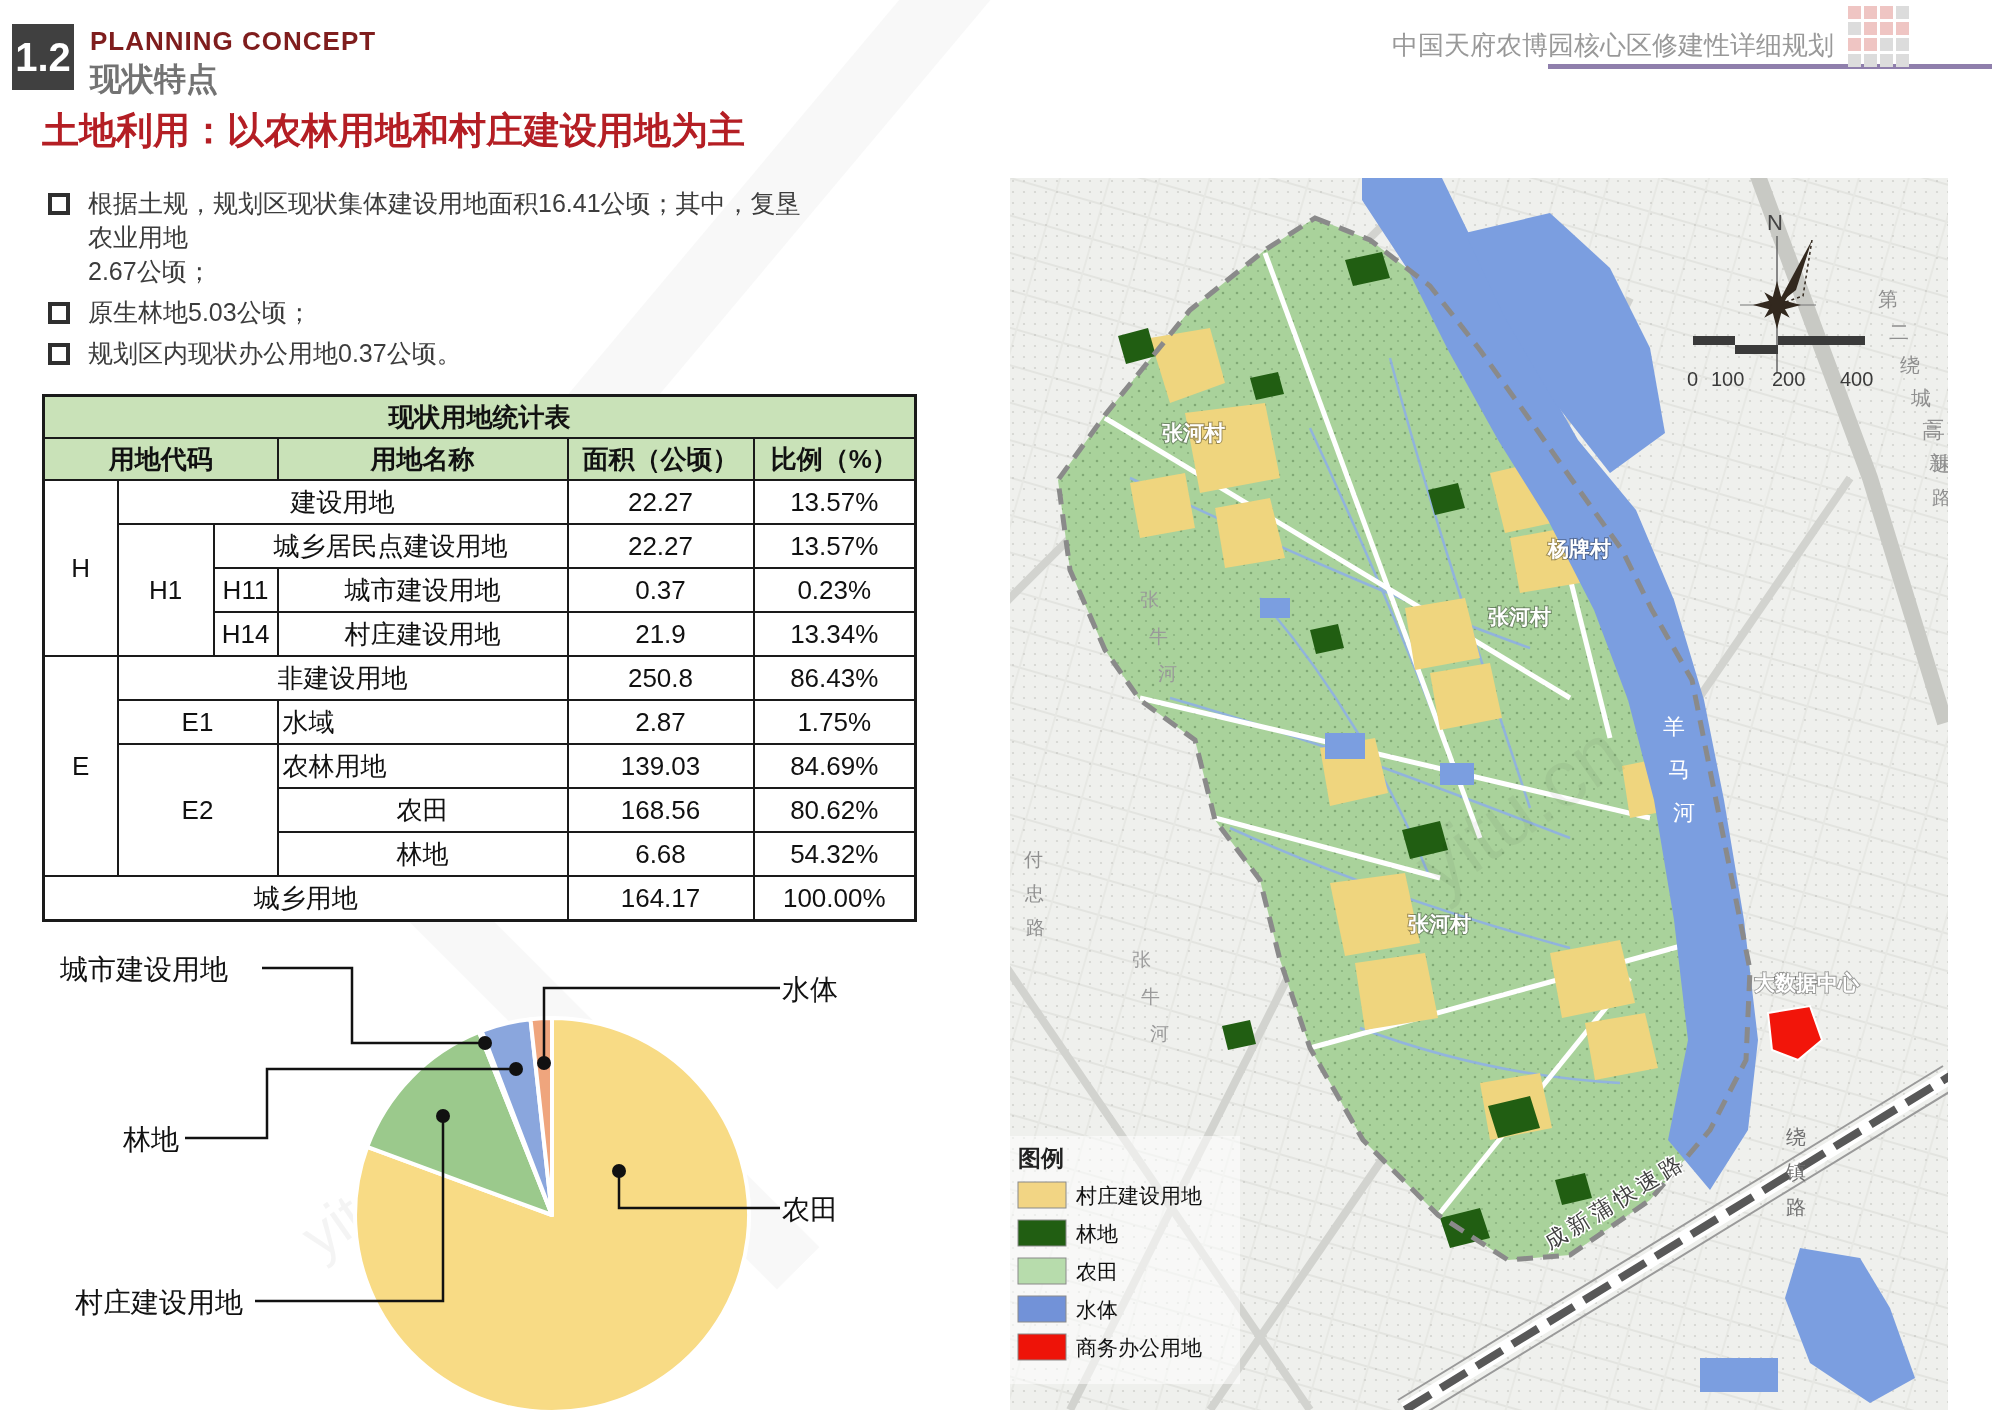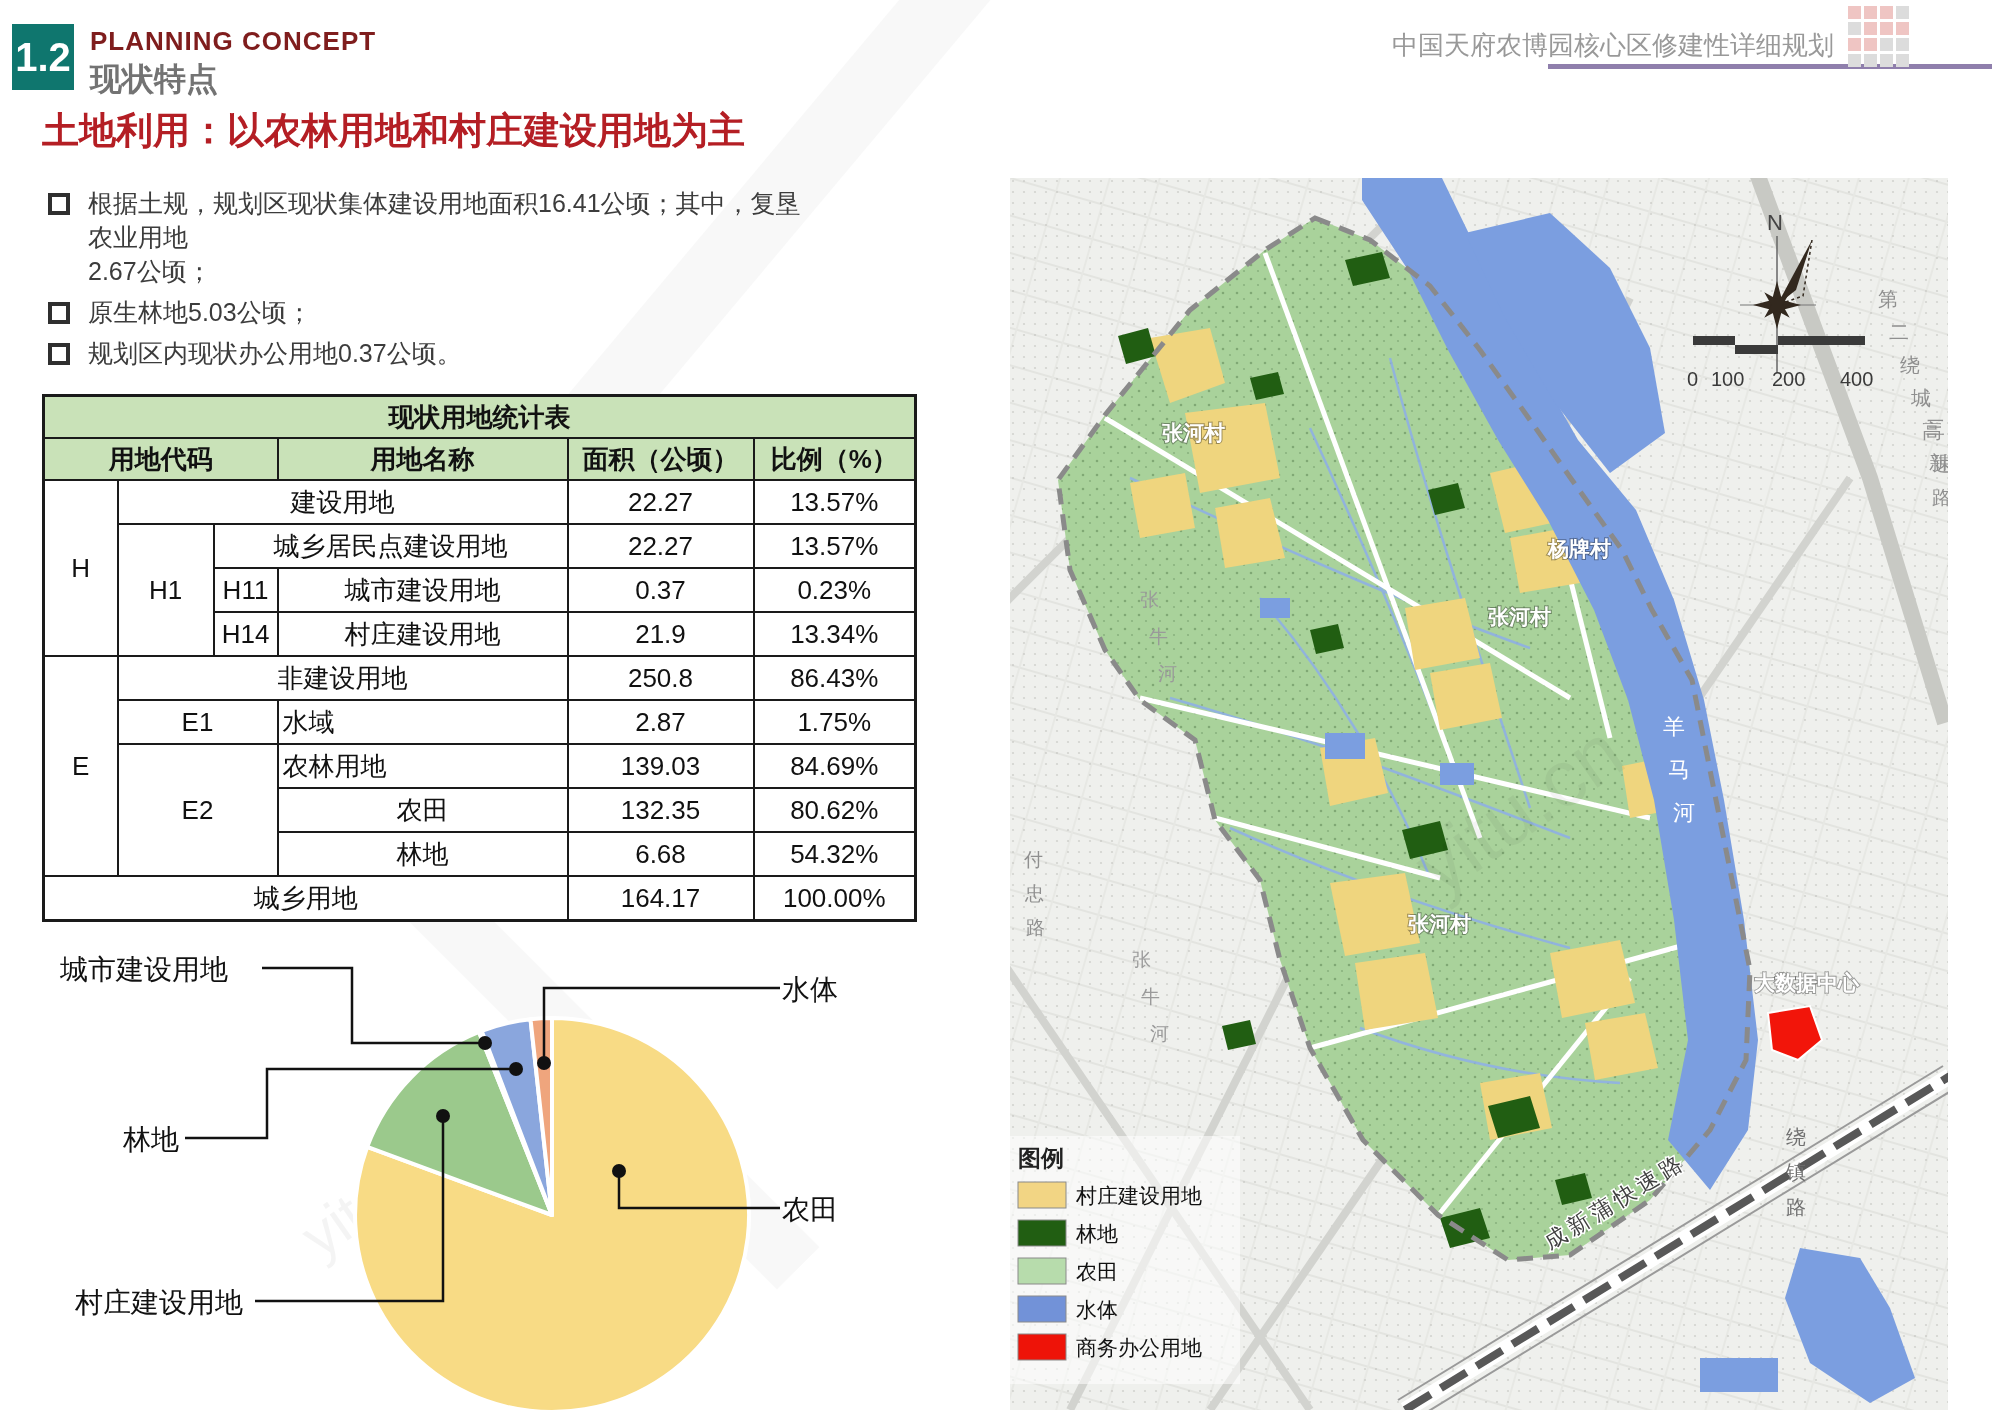--- a/index.html
+++ b/index.html
@@ -1,20 +1,20 @@
 <!DOCTYPE html>
 <html><head>
 <meta charset="utf-8">
 <style>
   html,body{margin:0;padding:0;background:#fff;}
   body{font-family:"Liberation Sans","DejaVu Sans",sans-serif;}
   #stage{position:relative;width:2000px;height:1413px;background:#ffffff;overflow:hidden;}
   .streak{position:absolute;background:rgba(120,120,120,0.05);pointer-events:none;}
   
-  .badge{position:absolute;left:12px;top:24px;width:62px;height:66px;background:#0f766e;color:#fff;
+  .badge{position:absolute;left:12px;top:24px;width:62px;height:66px;background:#404040;color:#fff;
          font-size:40px;font-weight:bold;display:flex;align-items:center;justify-content:center;}
   .kicker{position:absolute;left:90px;top:26px;font-size:26px;font-weight:bold;color:#7f1d1d;letter-spacing:1px;}
   .sect{position:absolute;left:90px;top:58px;font-size:32px;font-weight:bold;color:#737373;}
   .doctitle{position:absolute;top:28px;right:166px;font-size:26px;color:#999;}
   .hr{position:absolute;left:1548px;top:64px;width:444px;height:5px;background:#8F7FAC;}
   .logo{position:absolute;left:1848px;top:6px;width:62px;height:62px;display:grid;
         grid-template-columns:repeat(4,13px);grid-template-rows:repeat(4,13px);gap:3px;}
   .logo span{display:block;}
   .lp{background:#EFC5C3;} .lg{background:#DCDCDC;}
   
@@ -139,21 +139,21 @@
           <td>1.75%</td>
         </tr>
         <tr>
           <td rowspan="3" colspan="2">E2</td>
           <td class="al">农林用地</td>
           <td>139.03</td>
           <td>84.69%</td>
         </tr>
         <tr>
           <td>农田</td>
-          <td>132.35</td>
+          <td>168.56</td>
           <td>80.62%</td>
         </tr>
         <tr>
           <td>林地</td>
           <td>6.68</td>
           <td>54.32%</td>
         </tr>
         <tr>
           <td colspan="4">城乡用地</td>
           <td>164.17</td>

